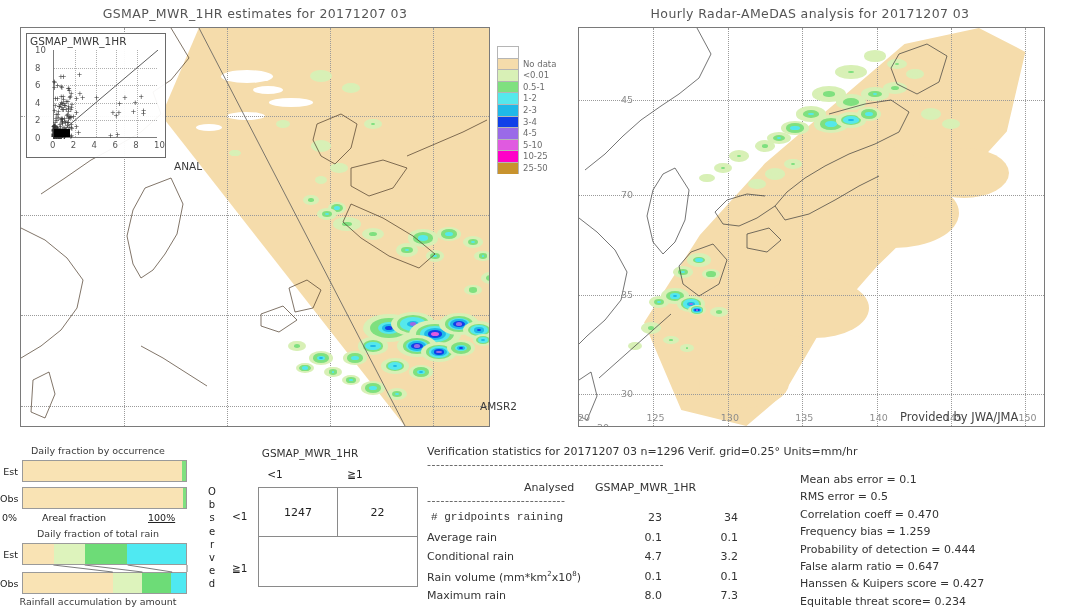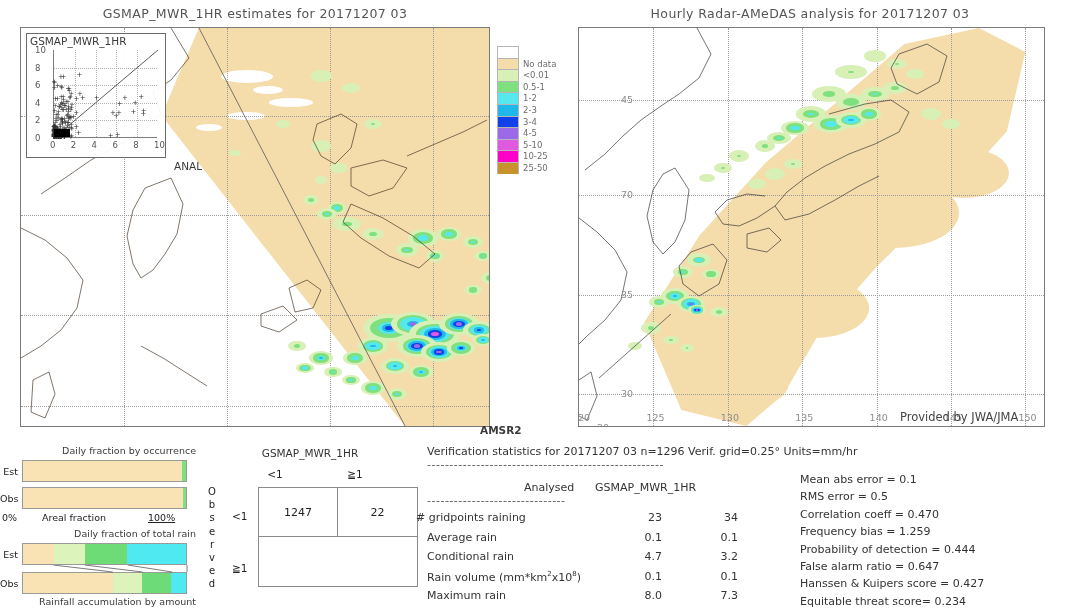--- a/index.html
+++ b/index.html
@@ -33,21 +33,21 @@
   .sc-grid-v{position:absolute;border-left:1px dotted #b0b0b0;top:0;bottom:0;}
   .sc-grid-h{position:absolute;border-top:1px dotted #b0b0b0;left:0;right:0;}
   .sc-lab{position:absolute;font-size:8.5px;color:#555;}
   .sc-pt{position:absolute;font-size:7px;color:#333;line-height:1;}
 
   
   .corner-tag{position:absolute;font-size:10.5px;color:#3a3a3a;white-space:nowrap;}
   .provider{position:absolute;font-size:11.5px;color:#444;white-space:nowrap;}
 
   
-  .bar-title{font-size:9.5px;color:#3a3a3a;text-align:right;white-space:nowrap;}
+  .bar-title{font-size:9.5px;color:#3a3a3a;text-align:center;white-space:nowrap;}
   .bar-row-lab{font-size:9.5px;color:#222;text-align:right;white-space:nowrap;}
   .bar-track{position:absolute;border:1px solid #9a9a9a;box-sizing:border-box;display:flex;background:#fff;}
   .bar-seg{height:100%;}
   .axis-lab{font-size:9.5px;color:#222;white-space:nowrap;position:absolute;}
 
   
   .ct-title{font-size:10.5px;color:#333;white-space:nowrap;text-align:center;}
   .ct-grid{position:absolute;border:1px solid #8a8a8a;box-sizing:border-box;
            display:grid;grid-template-columns:1fr 1fr;grid-template-rows:1fr 1fr;}
   .ct-cell{display:flex;align-items:center;justify-content:center;font-size:11px;color:#222;
@@ -343,21 +343,21 @@
         <path d="M386,128 L414,116 L442,104 L466,92" fill="none" stroke="#4a3a28" stroke-width="0.7"></path>
         <path d="M12,352 L28,344 L34,366 L24,390 L10,384 Z" fill="none" stroke="#4a3a28" stroke-width="0.7"></path>
         <path d="M120,318 L142,330 L164,344 L186,358" fill="none" stroke="#4a3a28" stroke-width="0.7"></path>
         <path d="M0,200 L24,212 L46,230 L62,252 L56,280 L40,302 L20,318 L0,330" fill="none" stroke="#4a3a28" stroke-width="0.7"></path>
         <path d="M178,0 L384,398" fill="none" stroke="#5a5a5a" stroke-width="0.8"></path>
       </svg>
     </div>
 </div>
 
 <div class="corner-tag" style="left:174px;top:160px;">ANAL</div>
-<div class="corner-tag" style="left:480px;top:424px;font-weight:bold;">AMSR2</div>
+<div class="corner-tag" style="left:480px;top:400px;">AMSR2</div>
 
 <div class="inset" id="scatter-inset" style="left:26px;top:33px;width:140px;height:125px;">
     <div class="sc-axis" style="left: 26px; top: 16px; width: 104px; height: 88px;">
       <div class="sc-grid-v" style="left: 20.8px;"></div>
       <div class="sc-grid-h" style="top: 17.6px;"></div>
       <div class="sc-grid-v" style="left: 41.6px;"></div>
       <div class="sc-grid-h" style="top: 35.2px;"></div>
       <div class="sc-grid-v" style="left: 62.4px;"></div>
       <div class="sc-grid-h" style="top: 52.8px;"></div>
       <div class="sc-grid-v" style="left: 83.2px;"></div>
@@ -965,21 +965,21 @@
   </div>
 
 <div class="stat-hdr" style="left:427px;top:445px;">Verification statistics for 20171207 03   n=1296   Verif. grid=0.25°   Units=mm/hr</div>
 <div class="rule" style="left:427px;top:458px;width:615px;">-----------------------------------------------------</div>
 
 <div class="stat-hdr" style="left:524px;top:481px;">Analysed</div>
 <div class="stat-hdr" style="left:595px;top:481px;">GSMAP_MWR_1HR</div>
 <div class="rule" style="left:427px;top:494px;width:310px;">-------------------------------</div>
 
 <div id="stat-rows">
-    <div class="stat-lab" style="left: 416px; top: 511px;"># gridpoints raining</div>
+    <div class="stat-lab" style="left: 431px; top: 511px; font-family: Liberation Mono, monospace;"># gridpoints raining</div>
     <div class="stat-val" style="left: 636px; top: 511px; width: 26px;">23</div>
     <div class="stat-val" style="left: 712px; top: 511px; width: 26px;">34</div>
     <div class="stat-lab" style="left: 427px; top: 530.5px;">Average rain</div>
     <div class="stat-val" style="left: 636px; top: 530.5px; width: 26px;">0.1</div>
     <div class="stat-val" style="left: 712px; top: 530.5px; width: 26px;">0.1</div>
     <div class="stat-lab" style="left: 427px; top: 550px;">Conditional rain</div>
     <div class="stat-val" style="left: 636px; top: 550px; width: 26px;">4.7</div>
     <div class="stat-val" style="left: 712px; top: 550px; width: 26px;">3.2</div>
     <div class="stat-lab" style="left: 427px; top: 569.5px;">Rain volume (mm*km<sup>2</sup>x10<sup>8</sup>)</div>
     <div class="stat-val" style="left: 636px; top: 569.5px; width: 26px;">0.1</div>

